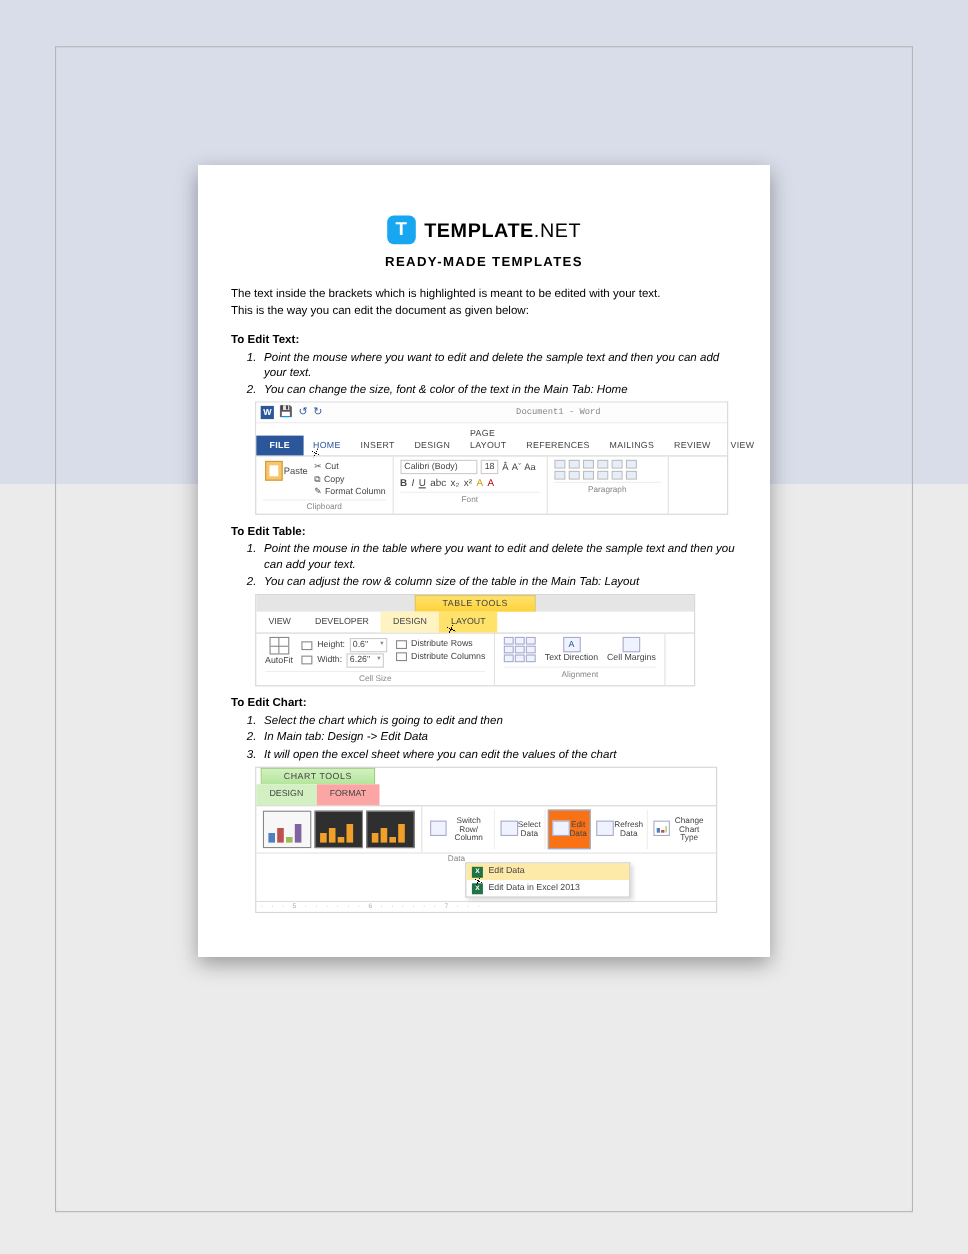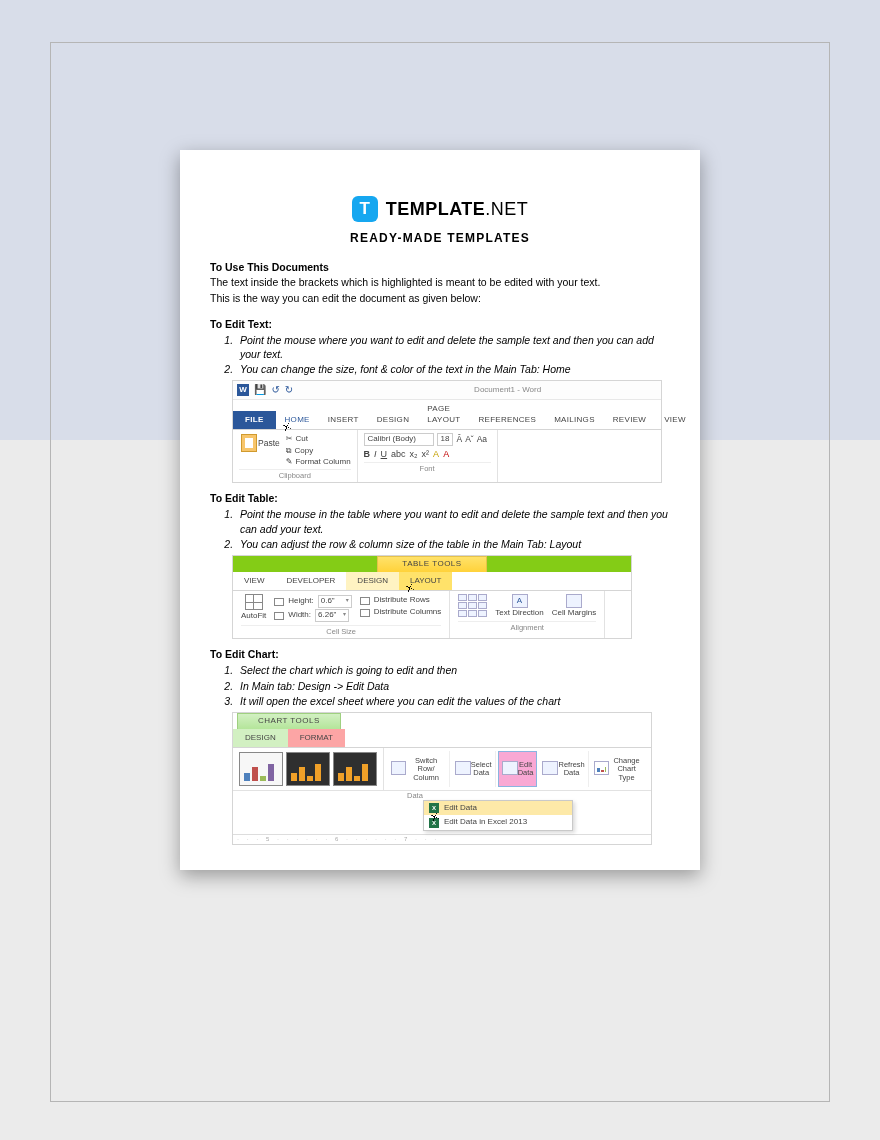--- a/index.html
+++ b/index.html
@@ -90,21 +90,21 @@
     display: flex;
     align-items: center;
     gap: 5px;
     border-bottom: 1px solid #e8e8e8;
   }
   .ss1-qat .w-icon {
     width: 12px; height: 12px; background: #2b579a; color:#fff;
     font-size:8px; font-weight:700; display:flex; align-items:center; justify-content:center;
   }
   .ss1-qat .qbtn { color:#2b579a; font-size:10px; }
-  .ss1-qat .doc-title { margin-left: auto; margin-right: auto; color:#888; font-size:8px; padding-left:60px;}
+  .ss1-qat .doc-title { margin-left: auto; margin-right: auto; color:#888; font-size:8px; padding-left:60px;font-family:Liberation Mono, monospace;}
   .ss1-tabs {
     display: flex;
     align-items: flex-end;
     border-bottom: 1px solid #d5d5d5;
     background:#fff;
   }
   .ss1-tab {
     padding: 4px 9px;
     font-size: 8px;
     color: #444;
@@ -147,21 +147,21 @@
   .font-row1 { display:flex; gap:3px; align-items:center; margin-bottom:2px;}
   .sel { border:1px solid #ccc; padding:0 3px; font-size:8px; background:#fff;}
   .font-row2 { display:flex; gap:4px; font-size:9px; align-items:center;}
   .b{font-weight:700;} .i{font-style:italic;} .u{text-decoration:underline;}
   .para-box { display:flex; flex-direction:column; gap:2px;}
   .para-row { display:flex; gap:3px;}
   .pic { width:10px; height:8px; border:1px solid #bbb; background:linear-gradient(#e6eefc,#e6eefc);}
 
   
   .ss2 { width: 400px; }
-  .ss2-top { display:flex; justify-content:center; background:#84cc16; }
+  .ss2-top { display:flex; justify-content:center; background:#e5e5e5; }
   .tt-badge {
     background: linear-gradient(#ffe26a,#ffd23a);
     padding: 2px 24px; font-size:8px; letter-spacing:0.5px;
     border:1px solid #e6c24a; border-bottom:none;
   }
   .ss2-tabs { display:flex; border-bottom:1px solid #d5d5d5;}
   .ss2-tab { padding:4px 11px; font-size:8px; color:#444;}
   .ss2-tab.design { background:#fff3c2;}
   .ss2-tab.layout { background:#ffe26a; position:relative;}
   .ss2-body { display:flex; }
@@ -207,21 +207,21 @@
   .chart-thumb.light::before{
     background:
       linear-gradient(to top,#4f81bd 70%, transparent 70%) 0 100%/6px 60% no-repeat,
       linear-gradient(to top,#c0504d 85%, transparent 85%) 8px 100%/6px 80% no-repeat,
       linear-gradient(to top,#9bbb59 55%, transparent 55%) 16px 100%/6px 50% no-repeat,
       linear-gradient(to top,#8064a2 95%, transparent 95%) 24px 100%/6px 92% no-repeat;
   }
   .ss3-btns{ display:flex; padding:3px 4px; gap:2px;}
   .vbtn{ display:flex; flex-direction:row; align-items:center; font-size:7.5px; text-align:center; padding:1px 3px; line-height:1.1; border-right:1px solid #eee;}
   .vbtn:last-child{border-right:none;}
-  .vbtn.sel-on{ background:#f9a8d4; border:1px solid #8ab4e0;}
+  .vbtn.sel-on{ background:#f97316; border:1px solid #8ab4e0;}
   .vicon{ width:16px; height:14px; background:#eef3ff; border:1px solid #aac; margin-bottom:2px;}
   .vicon.bars{ background:#fff; position:relative;}
   .vicon.bars::before{content:"";position:absolute;inset:2px;
     background:
       linear-gradient(to top,#4f81bd 80%,transparent 80%) 0 100%/3px 70% no-repeat,
       linear-gradient(to top,#c0504d 60%,transparent 60%) 4px 100%/3px 55% no-repeat,
       linear-gradient(to top,#9bbb59 90%,transparent 90%) 8px 100%/3px 85% no-repeat;}
   .ss3-bottom{
     border-top:1px solid #e2e2e2;
     display:flex; font-size:7.5px; color:#888;
@@ -250,21 +250,20 @@
 <div class="page">
 
   <div class="logo-row">
     <div class="logo-badge">T</div>
     <div class="logo-text">
       <span>TEMPLATE</span><span class="net">.NET</span>
     </div>
   </div>
   <div class="subtitle">READY-MADE TEMPLATES</div>
 
-  <div class="section-h">To Use This Documents</div>
   <div class="para">The text inside the brackets which is highlighted is meant to be edited with your text.</div>
   <div class="para">This is the way you can edit the document as given below:</div>
 
   <div class="section-h" style="margin-top:12px">To Edit Text:</div>
   <ol>
     <li>Point the mouse where you want to edit and delete the sample text and then you can add your text.</li>
     <li>You can change the size, font &amp; color of the text in the Main Tab: Home</li>
   </ol>
 
   <div class="ss ss1">
@@ -323,20 +322,41 @@
           <span class="i">I</span>
           <span class="u">U</span>
           <span>abc</span>
           <span>x₂</span>
           <span>x²</span>
           <span style="color:#c4a000">A</span>
           <span style="color:#c00000">A</span>
         </div>
         <div class="ss1-group-label">Font</div>
       </div>
+      <div class="ss1-group" style="min-width:110px">
+        <div class="para-box">
+          <div class="para-row">
+            <div class="pic"></div>
+            <div class="pic"></div>
+            <div class="pic"></div>
+            <div class="pic"></div>
+            <div class="pic"></div>
+            <div class="pic"></div>
+          </div>
+          <div class="para-row">
+            <div class="pic"></div>
+            <div class="pic"></div>
+            <div class="pic"></div>
+            <div class="pic"></div>
+            <div class="pic"></div>
+            <div class="pic"></div>
+          </div>
+        </div>
+        <div class="ss1-group-label">Paragraph</div>
+      </div>
     </div>
   </div>
 
   <div class="section-h">To Edit Table:</div>
   <ol>
     <li>Point the mouse in the table where you want to edit and delete the sample text and then you can add your text.</li>
     <li>You can adjust the row &amp; column size of the table in the Main Tab: Layout</li>
   </ol>
 
   <div class="ss ss2">

